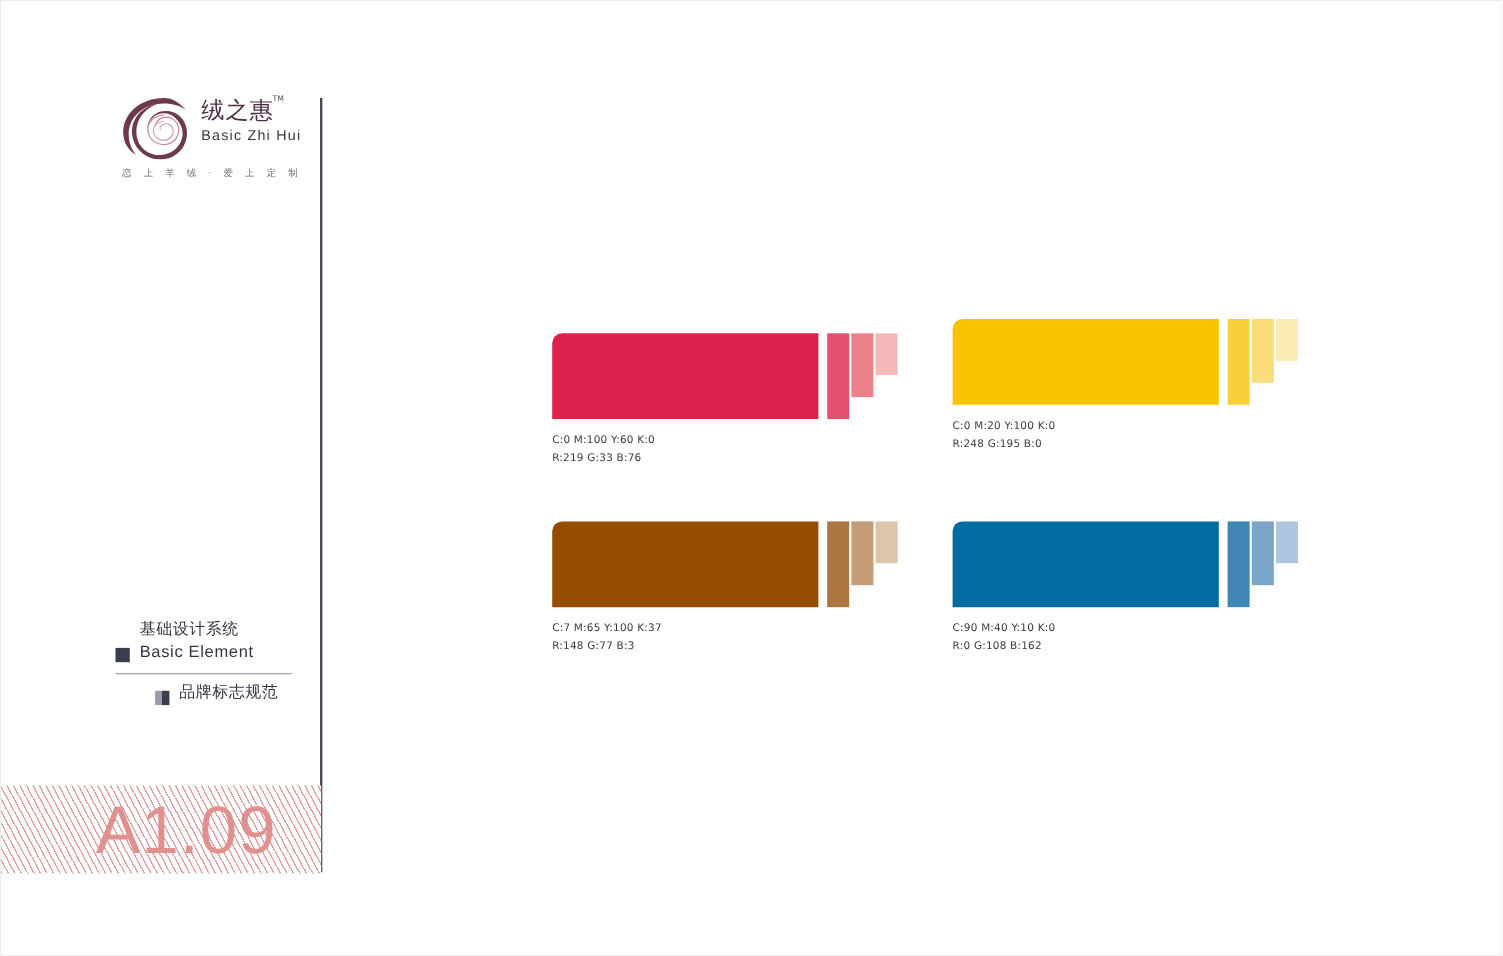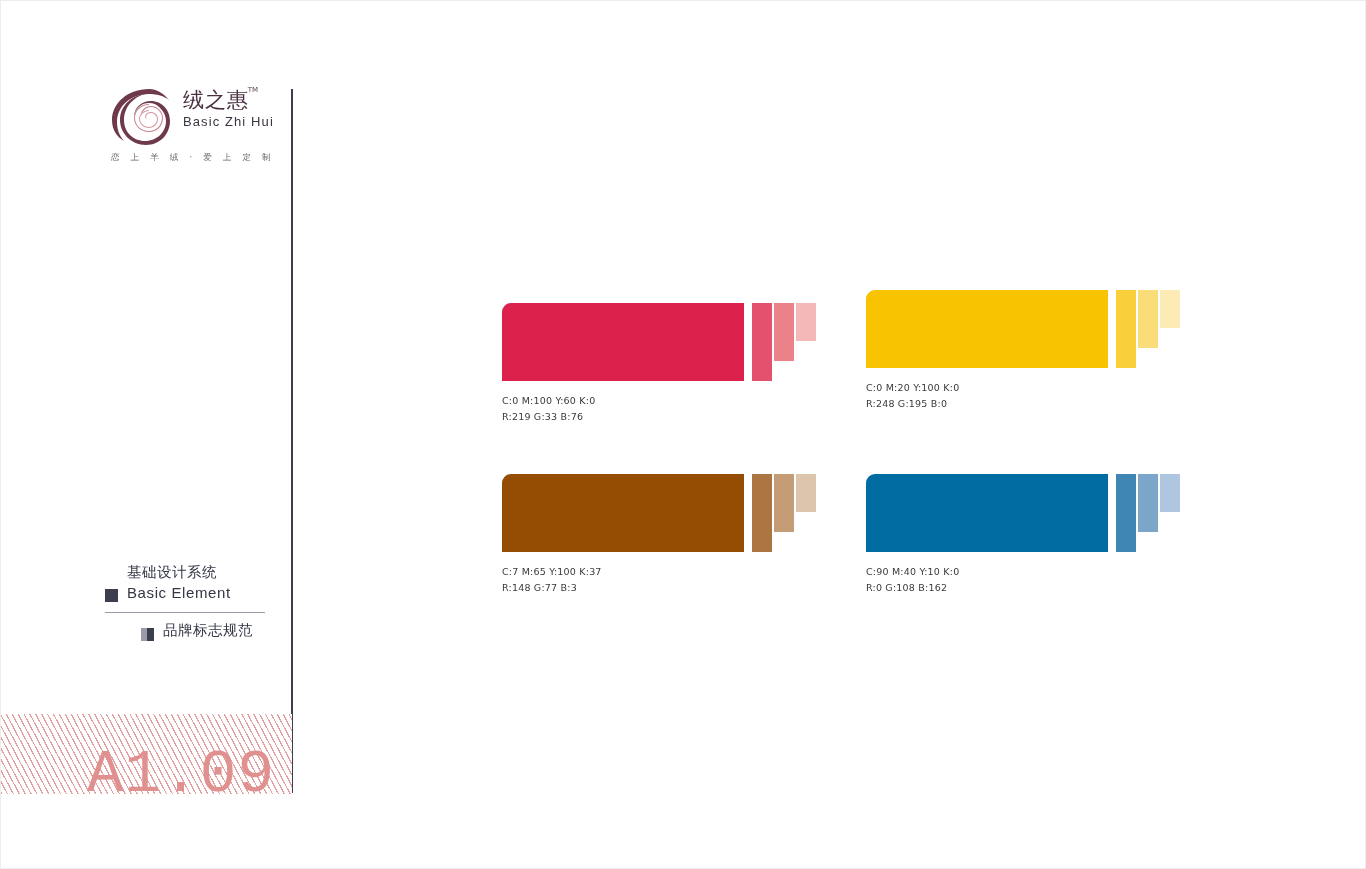--- a/index.html
+++ b/index.html
@@ -159,22 +159,22 @@
     background-color: #ffffff;
     background-image: repeating-linear-gradient(
       62deg,
       #e2a0a0 0px, #e2a0a0 1.2px,
       rgba(255,255,255,0) 1.2px, rgba(255,255,255,0) 5.2px
     );
     overflow: hidden;
   }
   #page-number {
     position: absolute;
-    left: 86px; top: 737px;
-    font-family: Liberation Mono, monospace;
+    left: 86px; top: 716px;
+    font-family: Liberation Sans, sans-serif;
     font-size: 61px;
     font-weight: 400;
     letter-spacing: 1px;
     color: #e0918f;
     line-height: 74px;
     white-space: nowrap;
   }
 
   
   #palette {

